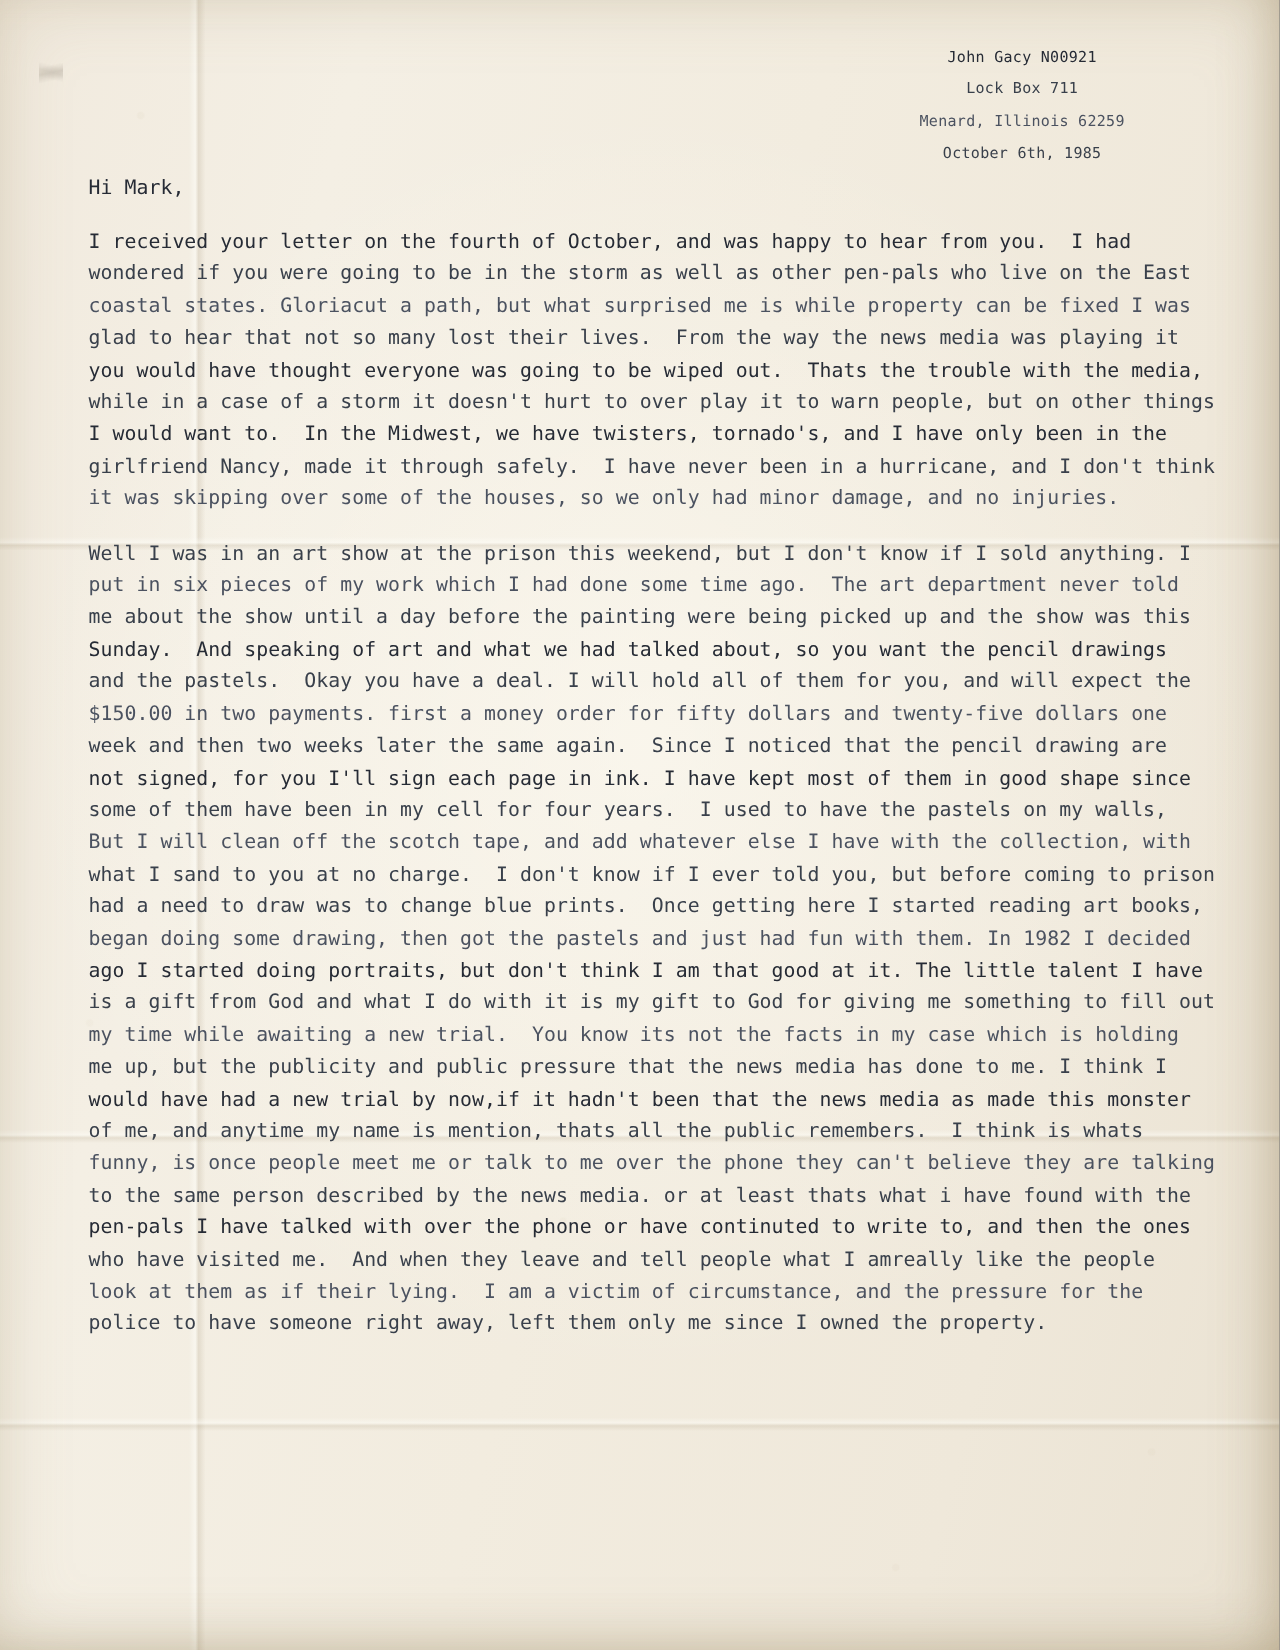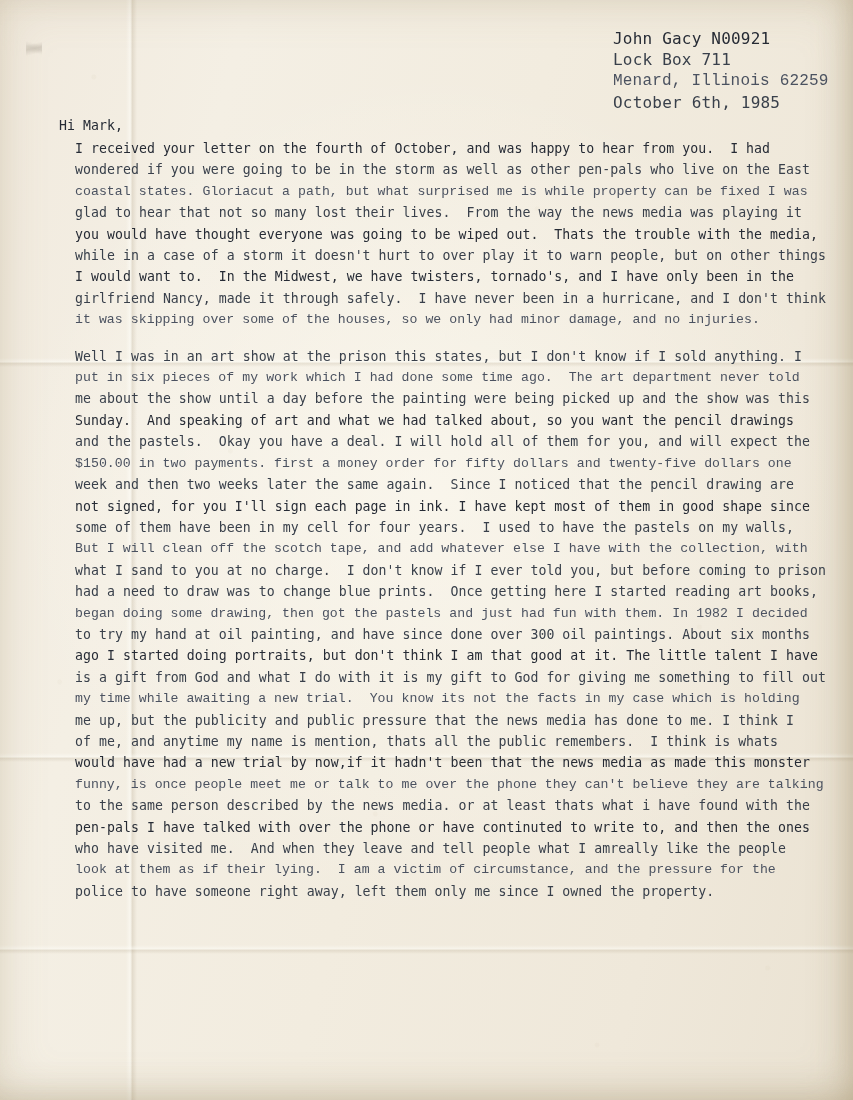--- a/index.html
+++ b/index.html
@@ -97,56 +97,57 @@
   
   .content {
     position: relative;
     z-index: 3;
   }
 
   .address {
     position: absolute;
     left: 613px;
     top: 28px;
-    font-size: 16px;
+    font-size: 10px;
     line-height: 18.6px;
     letter-spacing: .2px;
+    text-align: center;
   }
   .address .ln { white-space: pre; }
 
   .body-text {
     position: absolute;
     left: 59px;
     top: 115px;
     width: 790px;
     font-size: 13.2px;
     letter-spacing: .05px;
   }
 
   .salutation {
     line-height: 21px;
-    margin-bottom: 2px;
+    margin-bottom: 15px;
     white-space: pre;
   }
 
   .para {
-    margin: 0 0 15px 16px;
+    margin: 0 0 15px 0;
   }
   .para:last-child { margin-bottom: 0; }
 
   .ln {
     white-space: pre;
     display: block;
     line-height: 21.4px;
   }
 
   
   .ink-dark  { color: #262b35; }
   .ink-mid   { color: #39404b; }
-  .ink-light { color: #4b5260; font-family: Liberation Mono, monospace; }
+  .ink-light { color: #4b5260; }
 
   .ln.tilt-a { transform: translateY(0px); }
   .ln.tilt-b { transform: translateY(.3px); }
 </style>
 </head>
 <body>
 
 <div id="page">
 
   <div class="grain"></div>
@@ -173,40 +174,39 @@
             <div class="ln ink-mid tilt-b">wondered if you were going to be in the storm as well as other pen-pals who live on the East</div>
             <div class="ln ink-light tilt-a">coastal states. Gloriacut a path, but what surprised me is while property can be fixed I was</div>
             <div class="ln ink-mid tilt-b">glad to hear that not so many lost their lives.  From the way the news media was playing it</div>
             <div class="ln ink-dark tilt-a">you would have thought everyone was going to be wiped out.  Thats the trouble with the media,</div>
             <div class="ln ink-mid tilt-b">while in a case of a storm it doesn't hurt to over play it to warn people, but on other things</div>
             <div class="ln ink-dark tilt-a">I would want to.  In the Midwest, we have twisters, tornado's, and I have only been in the</div>
             <div class="ln ink-mid tilt-b">girlfriend Nancy, made it through safely.  I have never been in a hurricane, and I don't think</div>
             <div class="ln ink-light tilt-a">it was skipping over some of the houses, so we only had minor damage, and no injuries.</div>
           </div>
           <div class="para">
-            <div class="ln ink-mid tilt-a">Well I was in an art show at the prison this states, but I don't know if I sold anything. I</div>
+            <div class="ln ink-mid tilt-a">Well I was in an art show at the prison this weekend, but I don't know if I sold anything. I</div>
             <div class="ln ink-light tilt-b">put in six pieces of my work which I had done some time ago.  The art department never told</div>
             <div class="ln ink-mid tilt-a">me about the show until a day before the painting were being picked up and the show was this</div>
             <div class="ln ink-dark tilt-b">Sunday.  And speaking of art and what we had talked about, so you want the pencil drawings</div>
             <div class="ln ink-mid tilt-a">and the pastels.  Okay you have a deal. I will hold all of them for you, and will expect the</div>
             <div class="ln ink-light tilt-b">$150.00 in two payments. first a money order for fifty dollars and twenty-five dollars one</div>
             <div class="ln ink-mid tilt-a">week and then two weeks later the same again.  Since I noticed that the pencil drawing are</div>
             <div class="ln ink-dark tilt-b">not signed, for you I'll sign each page in ink. I have kept most of them in good shape since</div>
             <div class="ln ink-mid tilt-a">some of them have been in my cell for four years.  I used to have the pastels on my walls,</div>
             <div class="ln ink-light tilt-b">But I will clean off the scotch tape, and add whatever else I have with the collection, with</div>
             <div class="ln ink-mid tilt-a">what I sand to you at no charge.  I don't know if I ever told you, but before coming to prison</div>
             <div class="ln ink-mid tilt-a">had a need to draw was to change blue prints.  Once getting here I started reading art books,</div>
             <div class="ln ink-light tilt-b">began doing some drawing, then got the pastels and just had fun with them. In 1982 I decided</div>
-            <div class="ln ink-mid tilt-a">to try my hand at oil painting, and have since done over 300 oil paintings. About six months</div>
             <div class="ln ink-dark tilt-b">ago I started doing portraits, but don't think I am that good at it. The little talent I have</div>
             <div class="ln ink-mid tilt-a">is a gift from God and what I do with it is my gift to God for giving me something to fill out</div>
             <div class="ln ink-light tilt-b">my time while awaiting a new trial.  You know its not the facts in my case which is holding</div>
             <div class="ln ink-mid tilt-a">me up, but the publicity and public pressure that the news media has done to me. I think I</div>
+            <div class="ln ink-dark tilt-b">would have had a new trial by now,if it hadn't been that the news media as made this monster</div>
             <div class="ln ink-mid tilt-a">of me, and anytime my name is mention, thats all the public remembers.  I think is whats</div>
-            <div class="ln ink-dark tilt-b">would have had a new trial by now,if it hadn't been that the news media as made this monster</div>
             <div class="ln ink-light tilt-b">funny, is once people meet me or talk to me over the phone they can't believe they are talking</div>
             <div class="ln ink-mid tilt-a">to the same person described by the news media. or at least thats what i have found with the</div>
             <div class="ln ink-dark tilt-b">pen-pals I have talked with over the phone or have continuted to write to, and then the ones</div>
             <div class="ln ink-mid tilt-a">who have visited me.  And when they leave and tell people what I amreally like the people</div>
             <div class="ln ink-light tilt-b">look at them as if their lying.  I am a victim of circumstance, and the pressure for the</div>
             <div class="ln ink-mid tilt-a">police to have someone right away, left them only me since I owned the property.</div>
           </div>
         </div>
     </div>
 

